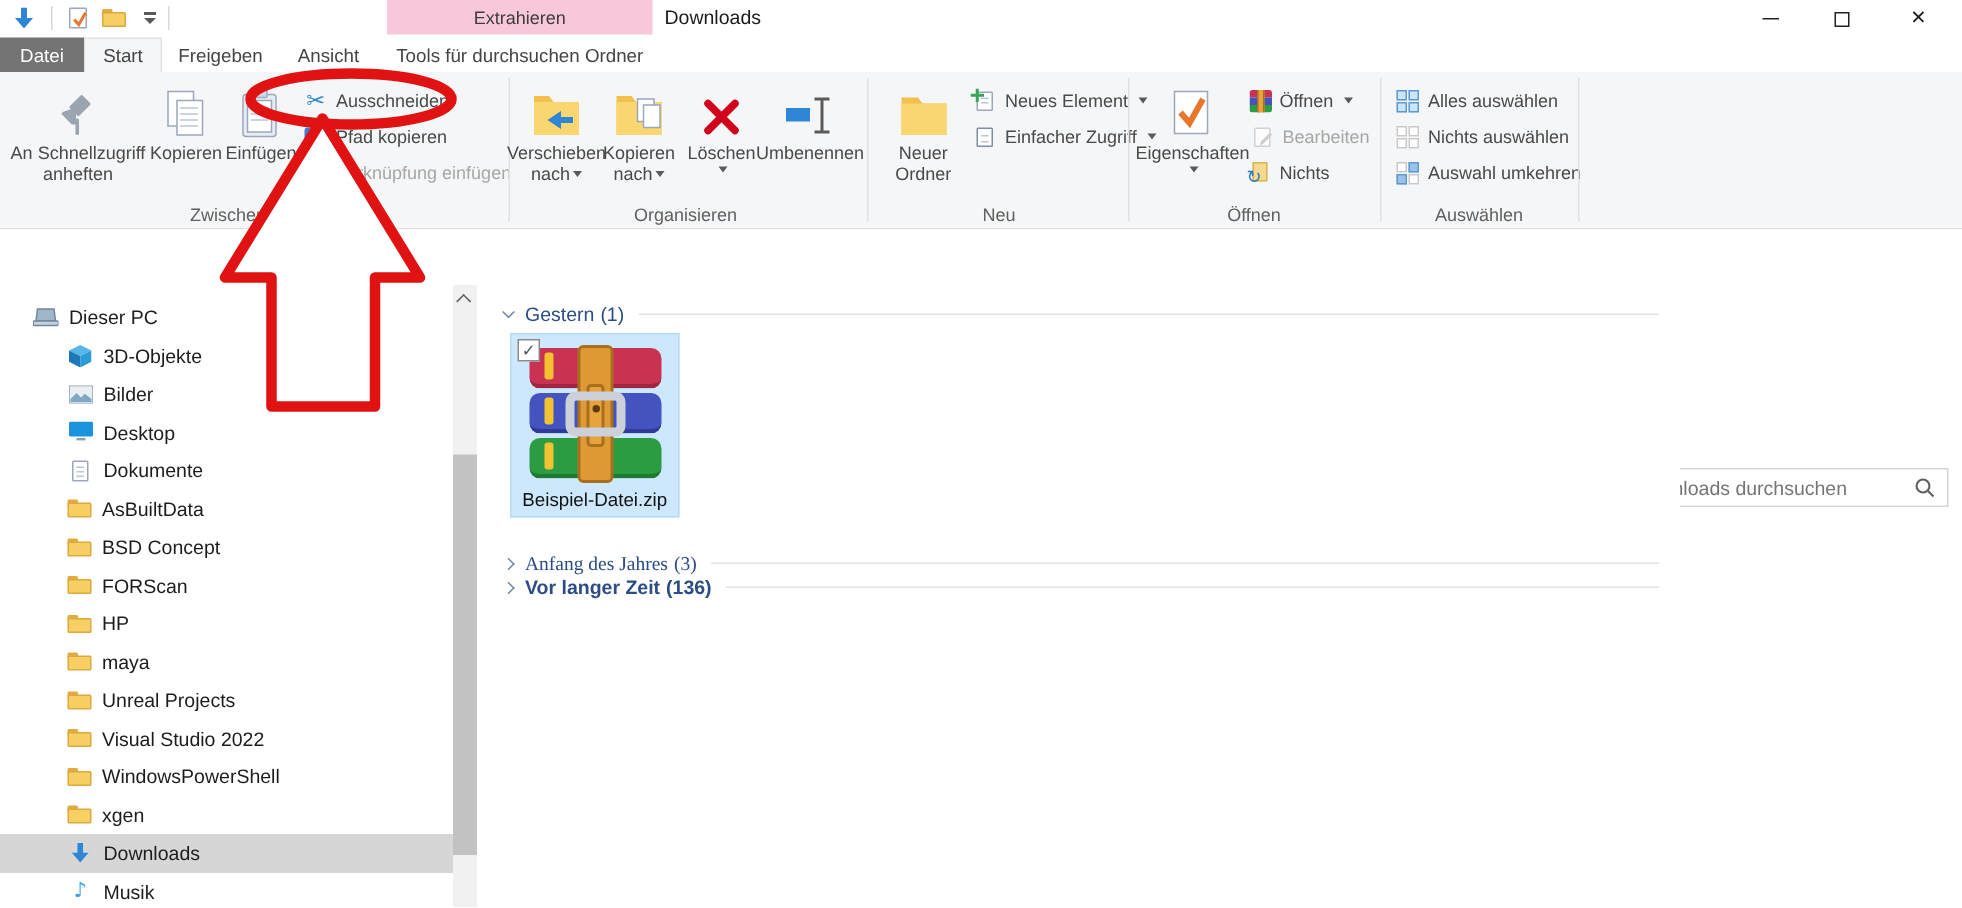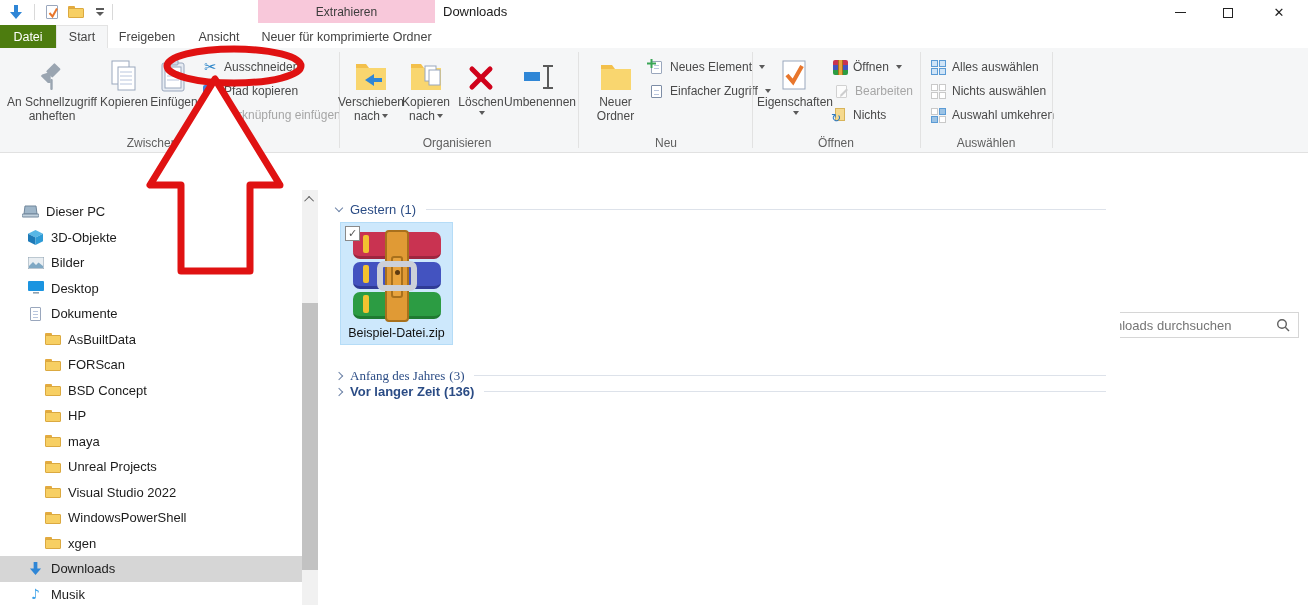--- a/index.html
+++ b/index.html
@@ -17,21 +17,21 @@
   #ctx-header { left:258px; top:0; width:177px; height:23px; background:#f8c8da; display:flex; align-items:center; justify-content:center; font-size:12px; color:#3c3c3c; }
   #win-title { left:443px; top:4px; font-size:13px; color:#1a1a1a; }
   .win-btn { top:0; width:46px; height:25px; display:flex; align-items:center; justify-content:center; }
   .glyph-min { width:11px; height:1px; background:#222; }
   .glyph-max { width:10px; height:10px; border:1px solid #222; }
   .glyph-close { font-size:13px; color:#222; font-family:"DejaVu Sans",sans-serif; }
 
   
   #tabrow { left:0; top:25px; width:1308px; height:23px; background:#fff; }
   .tab { height:23px; display:flex; align-items:center; justify-content:center; font-size:12.5px; color:#444; }
-  #tab-file { left:0; width:56px; background:#4d7c0f; color:#fff;align-items:center; }
+  #tab-file { left:0; width:56px; background:#737373; color:#fff;align-items:center; }
   #tab-start { left:56px; width:52px; background:#f5f6f7; border:1px solid #e3e3e3; border-bottom:none; }
   #tab-share { left:112px; width:70px;align-items:center; }
   #tab-view { left:186px; width:66px; }
   #tab-ctx { left:258px; width:177px; }
   #ribbon-collapse { left:1256px; top:29px; width:18px; height:16px; }
   .chev-up { width:7px; height:7px; border-left:1.5px solid #777; border-top:1.5px solid #777; transform:rotate(45deg) translateY(2px); }
   #help-btn { left:1280px; top:28px; width:17px; height:17px; border-radius:50%; background:#1a7cd4; color:#fff; font-size:11px; font-weight:bold; display:flex; align-items:center; justify-content:center; }
 
   
   #ribbon { left:0; top:48px; width:1308px; height:105px; background:#f5f6f7; border-bottom:1px solid #e1e1e1; }
@@ -75,21 +75,21 @@
   #addr-dd { margin-left:auto; margin-right:6px; }
   #refreshbox { left:1057px; top:159px; width:21px; height:26px; border:1px solid #d6d6d6; border-left:none; display:flex; align-items:center; justify-content:center; }
   #searchbox { left:1080px; top:159px; width:219px; height:26px; border:1px solid #d6d6d6; background:#fff; display:flex; align-items:center; }
   #searchbox input { border:none; outline:none; flex:1; font-size:13px; color:#555; padding:0 6px 0 8px; font-family:inherit; background:transparent; }
   #searchbox input::placeholder { color:#757575; }
 
   
   #sidebar { left:0; top:190px; width:302px; height:415px; background:#fff; padding-top:9px; }
   .side-row { height:25.5px; display:flex; align-items:center; font-size:13px; color:#1c1c1c; }
   .side-row .ic { width:17px; height:16px; margin-right:7px; flex:none; display:flex; align-items:center; justify-content:center; }
-  .ind0 { padding-left:22px; } .ind1 { padding-left:27px; } .ind2 { padding-left:44px; }
+  .ind0 { padding-left:22px; } .ind1 { padding-left:45px; } .ind2 { padding-left:44px; }
   .side-row.selected { background:#d6d6d6; }
   .note { color:#3aa0e8; font-size:14px; font-family:"DejaVu Sans",sans-serif; }
 
   #vscroll { left:302px; top:190px; width:16px; height:415px; background:#f1f1f1; }
   #vthumb { left:0px; top:113px; width:16px; height:267px; background:#c2c2c2; }
   #vscroll-up { left:0; top:0; width:16px; height:18px; display:flex; align-items:center; justify-content:center; }
 
   #main { left:318px; top:190px; width:802px; height:415px; background:#fff; }
   .grp-header { position:absolute; left:18px; right:14px; height:17px; display:flex; align-items:center; font-size:13px; color:#2b4c85; }
   .grp-header .chev { width:6px; height:6px; border-right:1.3px solid #6d83a8; border-top:1.3px solid #6d83a8; flex:none; margin-right:8px; }
@@ -171,21 +171,21 @@
     <div id="tab-start" class="abs tab">
         <span>Start</span>
       </div>
     <div id="tab-share" class="abs tab">
         <span>Freigeben</span>
       </div>
     <div id="tab-view" class="abs tab">
         <span>Ansicht</span>
       </div>
     <div id="tab-ctx" class="abs tab">
-        <span>Neuer für komprimierte Ordner</span>
+        <span>Tools für durchsuchen Ordner</span>
       </div>
     <div id="ribbon-collapse" class="abs"><span class="chev-up"></span></div>
     <div id="help-btn" class="abs">
         <span>?</span>
       </div>
   </div>
 
   <div id="ribbon" class="abs">
 
     <div class="abs bigbtn" style="left:6px;width:92px;">
@@ -511,30 +511,30 @@
         </span>
       <span>AsBuiltData</span>
     </div>
     <div class="side-row ind2">
       <span class="ic">
           <span class="folder-sm">
             <span class="bk"></span>
             <span class="fr"></span>
           </span>
         </span>
+      <span>BSD Concept</span>
+    </div>
+    <div class="side-row ind2">
+      <span class="ic">
+          <span class="folder-sm">
+            <span class="bk"></span>
+            <span class="fr"></span>
+          </span>
+        </span>
       <span>FORScan</span>
-    </div>
-    <div class="side-row ind2">
-      <span class="ic">
-          <span class="folder-sm">
-            <span class="bk"></span>
-            <span class="fr"></span>
-          </span>
-        </span>
-      <span>BSD Concept</span>
     </div>
     <div class="side-row ind2">
       <span class="ic">
           <span class="folder-sm">
             <span class="bk"></span>
             <span class="fr"></span>
           </span>
         </span>
       <span>HP</span>
     </div>

